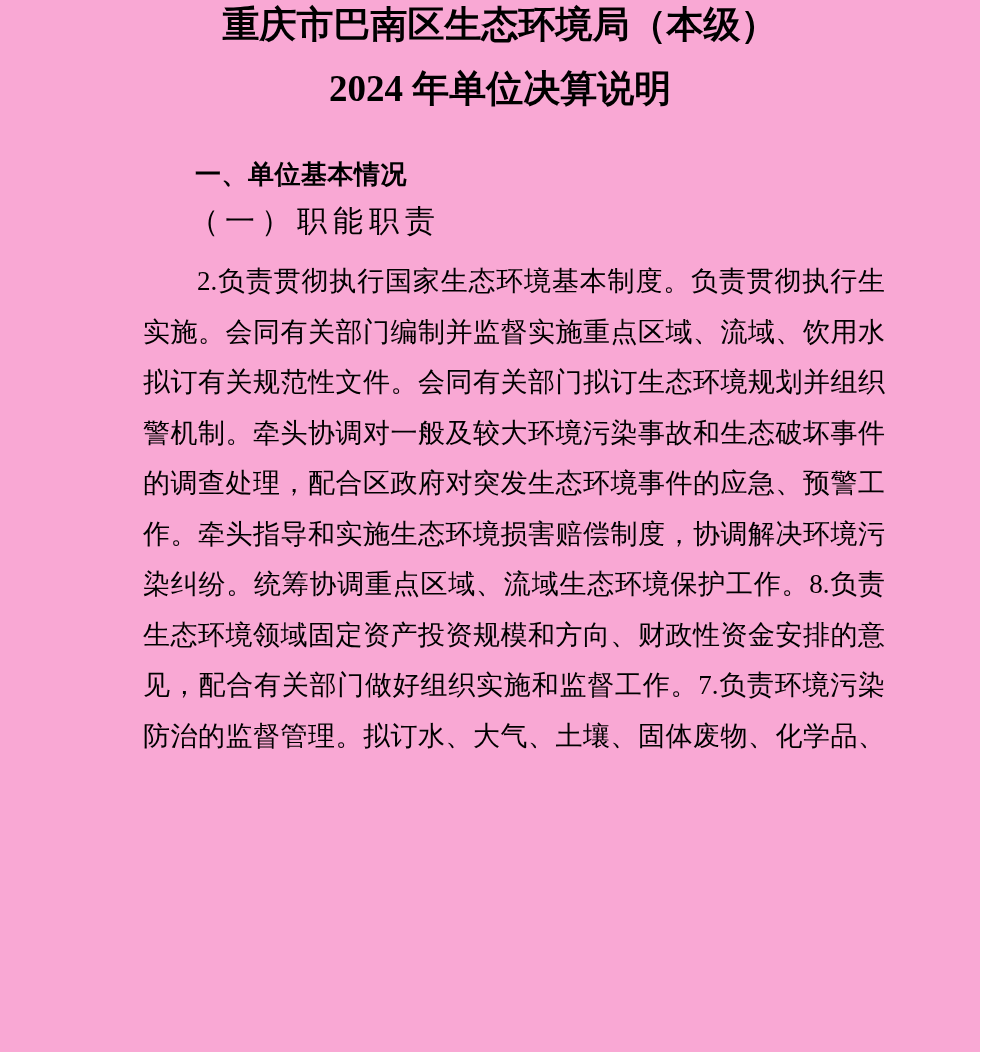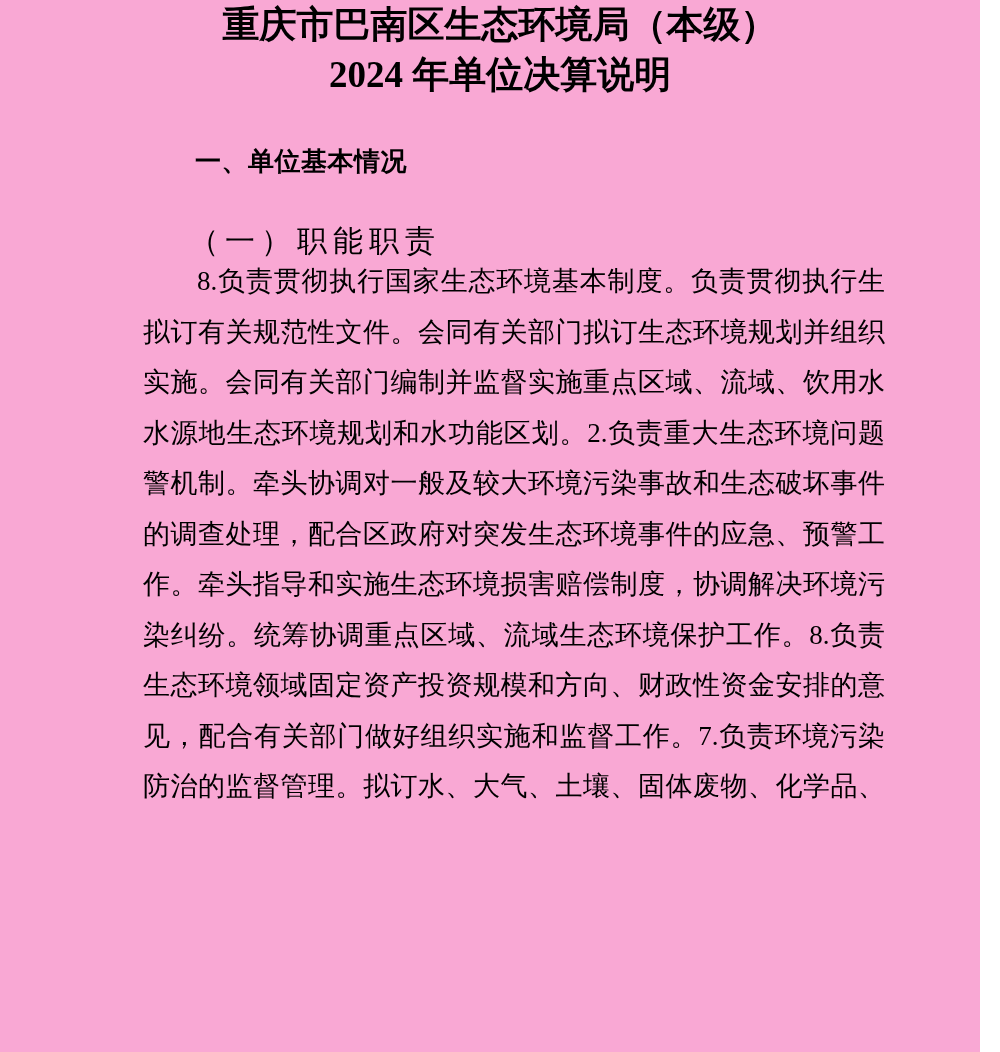--- a/index.html
+++ b/index.html
@@ -22,38 +22,38 @@
     margin: 0;
     text-align: center;
     font-family: "Liberation Serif", "DejaVu Serif", serif;
     font-weight: 700;
     font-size: 37px;
     line-height: 50px;
     letter-spacing: 0px;
     white-space: nowrap;
   }
   .title-line.l1 { top: 0px; }
-  .title-line.l2 { top: 50px; text-align: center; }
+  .title-line.l2 { top: 64px; text-align: center; }
   .section-heading {
     position: absolute;
     left: 195px;
-    top: 145px;
+    top: 158px;
     margin: 0;
     font-family: "Liberation Sans", "DejaVu Sans", sans-serif;
     font-weight: 700;
     font-size: 26px;
     line-height: 32px;
     letter-spacing: 0.5px;
     white-space: nowrap;
     text-align: right;
   }
   .subsection-heading {
     position: absolute;
     left: 189px;
-    top: 224px;
+    top: 204px;
     margin: 0;
     font-family: "Liberation Serif", "DejaVu Serif", serif;
     font-weight: 400;
     font-size: 30px;
     line-height: 33px;
     letter-spacing: 6px;
     white-space: nowrap;
     text-align: right;
   }
   .body-text {
@@ -84,24 +84,23 @@
 
   <h1 class="title-line l1">重庆市巴南区生态环境局（本级）</h1>
 
   <h1 class="title-line l2">2024 年单位决算说明</h1>
 
   <h2 class="section-heading">一、单位基本情况</h2>
 
   <h3 class="subsection-heading">（一）职能职责</h3>
 
   <div class="body-text">
-    <div class="body-line first-line">8.负责贯彻执行国家生态环境基本制度。负责贯彻执行生</div>
+    <div class="body-line first-line">2.负责贯彻执行国家生态环境基本制度。负责贯彻执行生</div>
+    <div class="body-line">实施。会同有关部门编制并监督实施重点区域、流域、饮用水</div>
     <div class="body-line">拟订有关规范性文件。会同有关部门拟订生态环境规划并组织</div>
-    <div class="body-line">实施。会同有关部门编制并监督实施重点区域、流域、饮用水</div>
-    <div class="body-line">水源地生态环境规划和水功能区划。2.负责重大生态环境问题</div>
     <div class="body-line">警机制。牵头协调对一般及较大环境污染事故和生态破坏事件</div>
     <div class="body-line">的调查处理，配合区政府对突发生态环境事件的应急、预警工</div>
     <div class="body-line">作。牵头指导和实施生态环境损害赔偿制度，协调解决环境污</div>
     <div class="body-line">染纠纷。统筹协调重点区域、流域生态环境保护工作。8.负责</div>
     <div class="body-line">生态环境领域固定资产投资规模和方向、财政性资金安排的意</div>
     <div class="body-line">见，配合有关部门做好组织实施和监督工作。7.负责环境污染</div>
     <div class="body-line">防治的监督管理。拟订水、大气、土壤、固体废物、化学品、</div>
   </div>
 
 </div>

